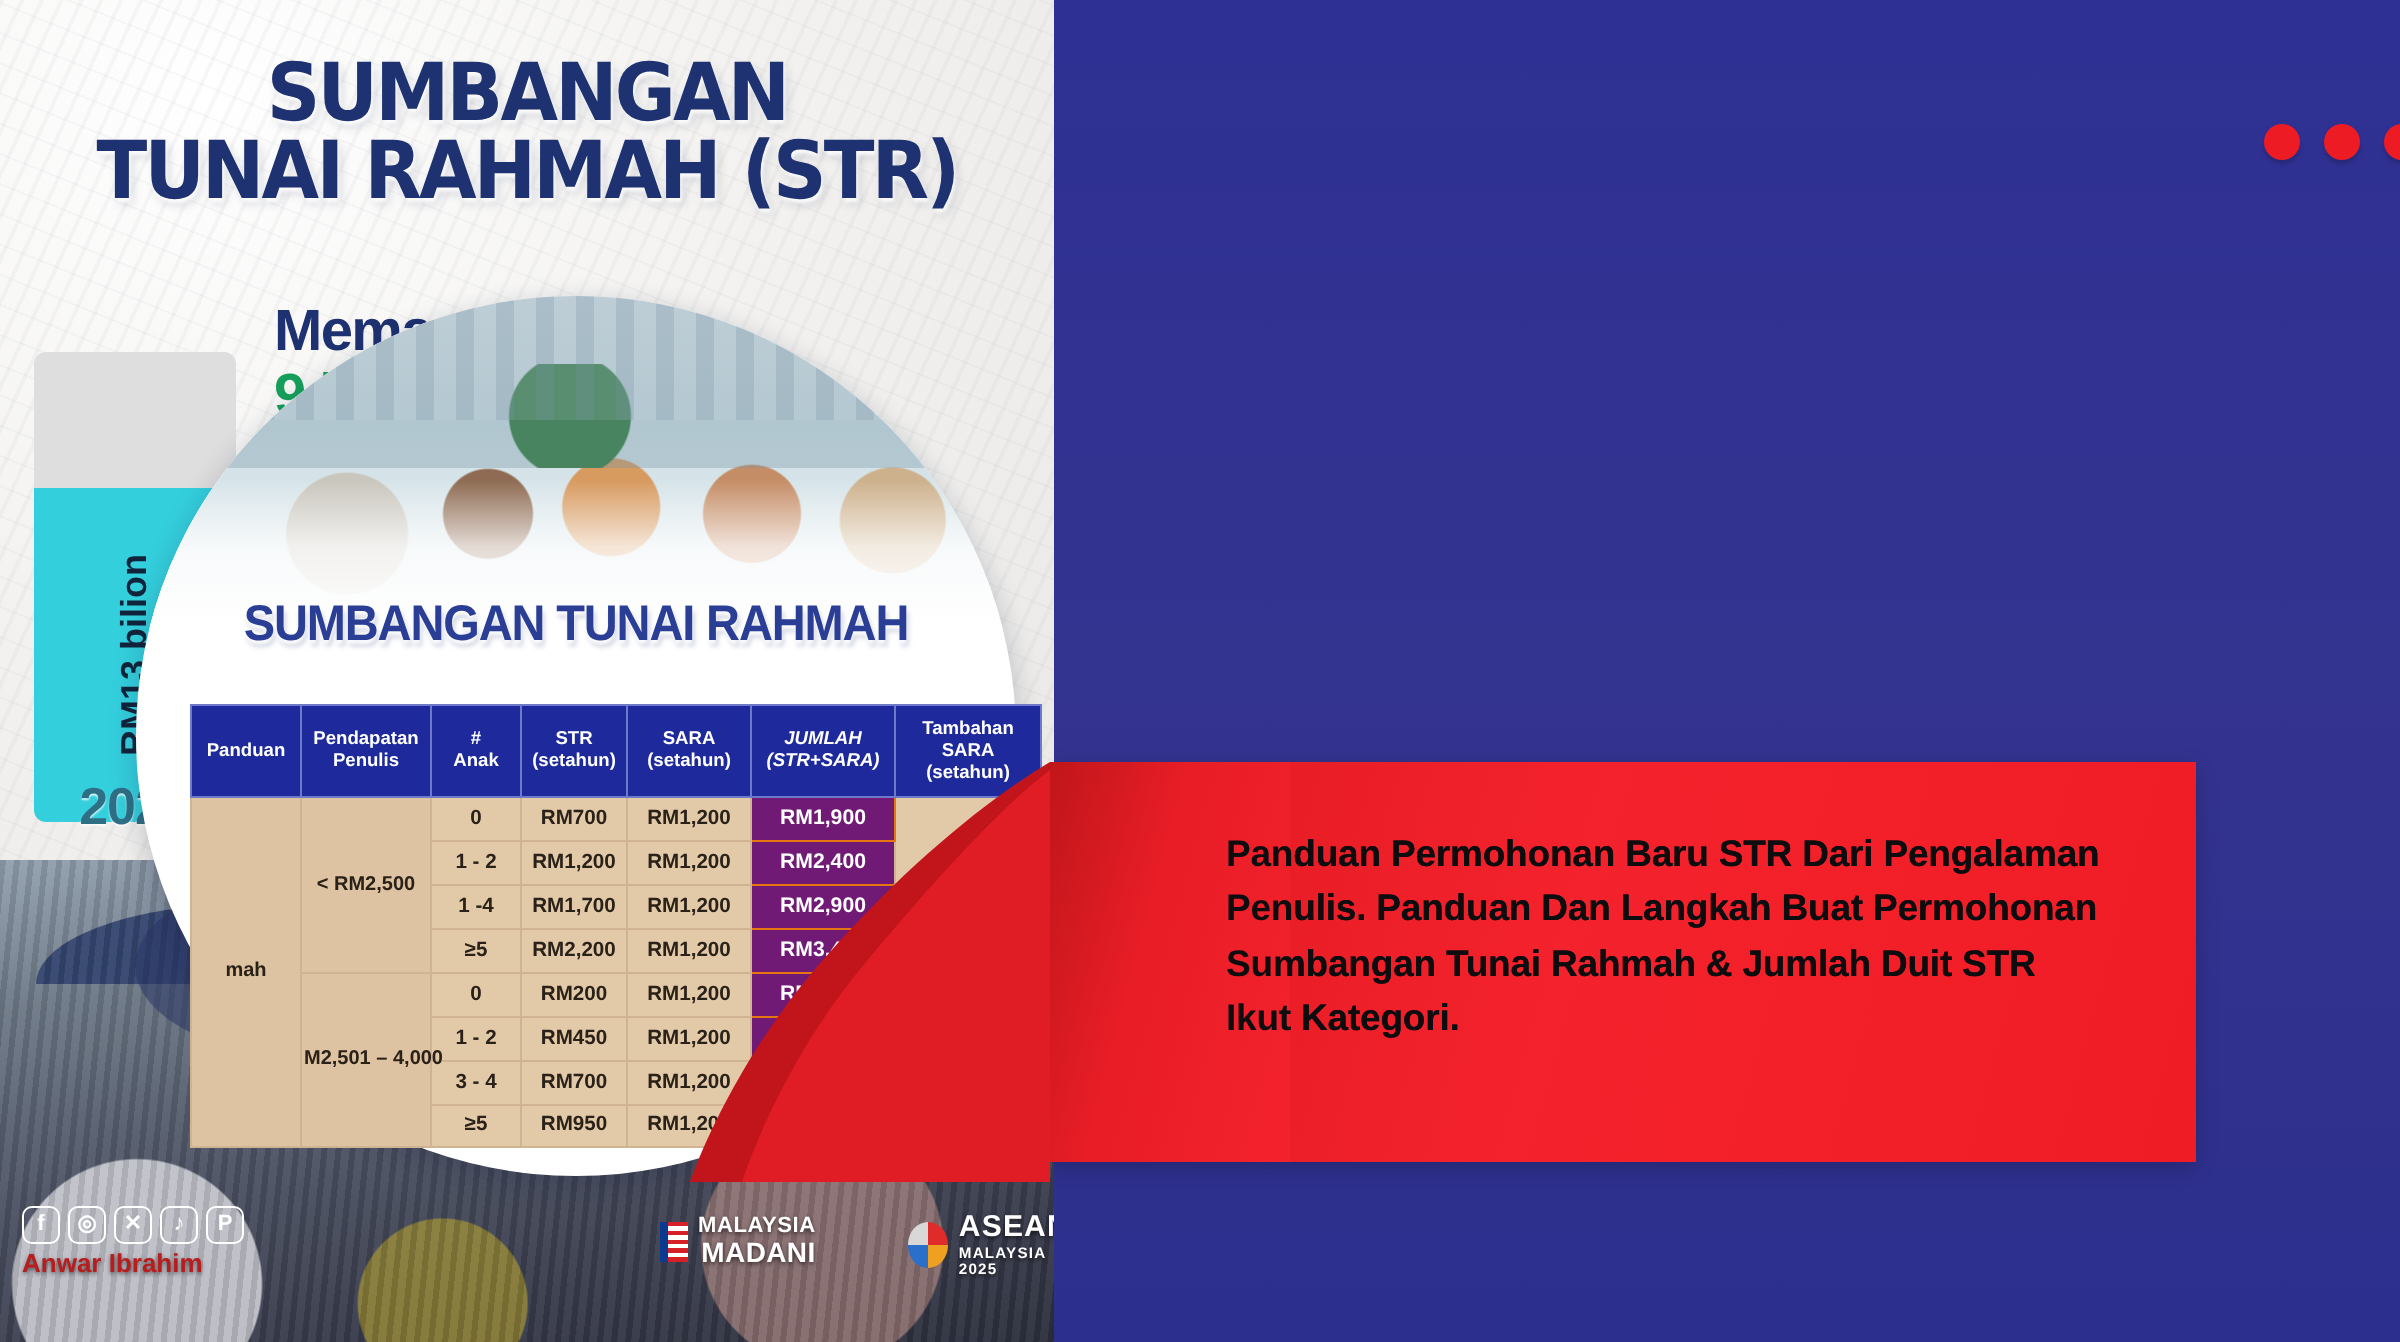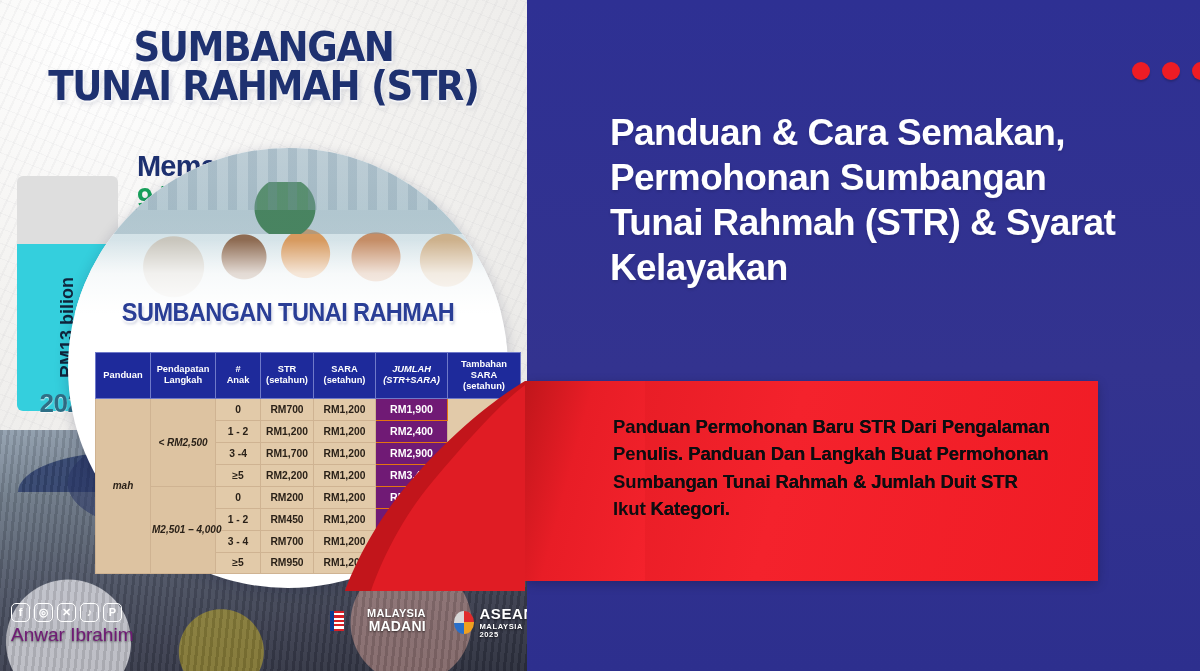--- a/index.html
+++ b/index.html
@@ -143,48 +143,48 @@
   .tbl th{
     background:#1e2a9b; color:#ffffff; font-weight:bold; font-size:9.3px;
     line-height:1.18; padding:6px 1px; text-align:center; vertical-align:middle;
     border:1px solid #6f79c9;
   }
   .tbl td{
     background:#e2caa9; color:#2a2118; font-size:10.3px; font-weight:bold;
     text-align:center; padding:4.5px 1px; border:1px solid #cfb392;
     white-space:nowrap;
   }
-  .tbl td.cat{ background:#ddc3a1; font-size:10px;font-style:italic; }
+  .tbl td.cat{ background:#ddc3a1; font-size:10px; }
   .tbl td.jum{ background:#701a75; color:#ffffff; font-weight:bold; font-size:10.6px;
                border:1px solid #e4750f;}
   .tbl td.note{ background:#e2caa9; font-style:italic; font-weight:normal;
                 font-size:9.4px; line-height:1.35; color:#3a2d1f; white-space:normal;}
   .c0{width:55px;} .c1{width:65px;} .c2{width:45px;} .c3{width:53px;}
   .c4{width:62px;} .c5{width:72px;font-style:italic;} .c6{width:73px;}
 
   
   .red-clip{
     position:absolute; left:525px; top:381px; width:120px; height:200px;
     background:linear-gradient(105deg,#c0161b 0%,#e81d26 40%,#f4222c 100%);
   }
 
   
   .socials{ position:absolute; left:11px; top:603px; display:flex; gap:4px; }
   .sicon{ width:19px;height:19px;border-radius:5px;border:1.6px solid #ffffff;
           display:flex;align-items:center;justify-content:center;
           color:#ffffff;font-size:11px;font-weight:bold; line-height:1;}
-  .handle{ position:absolute; left:11px; top:624px; color:#701a75;
-           font-weight:normal; font-size:19px; text-shadow:0 1px 2px rgba(0,0,0,.55);}
+  .handle{ position:absolute; left:11px; top:624px; color:#b91c1c;
+           font-weight:bold; font-size:13px; text-shadow:0 1px 2px rgba(0,0,0,.55);}
 
   .madani{ position:absolute; left:330px; top:608px; display:flex; align-items:center; gap:5px;}
   .mflag{ width:14px;height:20px;
     background:repeating-linear-gradient(180deg,#d61f26 0 2.2px,#ffffff 2.2px 4.4px);
     border-left:4px solid #0a3a8f; }
   .mtxt{ color:#ffffff; font-weight:bold; font-size:11px; line-height:1.0;
-         letter-spacing:.3px; text-shadow:0 1px 2px rgba(0,0,0,.6);margin-left:18px;}
+         letter-spacing:.3px; text-shadow:0 1px 2px rgba(0,0,0,.6);}
   .mtxt b{ display:block; font-size:14px; letter-spacing:.2px;text-align:right;}
 
   .asean{ position:absolute; left:430px; top:606px; display:flex; align-items:center; gap:5px;margin-left:24px;}
   .aring{ width:23px;height:23px;border-radius:50%;
     background:conic-gradient(#e02b2b 0 25%,#f0a020 25% 50%,#2a6fc9 50% 75%,#d8d8d8 75% 100%);}
   .atxt{ color:#ffffff; font-weight:bold; font-size:15px; line-height:1;
          letter-spacing:1px; text-shadow:0 1px 2px rgba(0,0,0,.6);}
   .atxt span{ display:block; font-size:7.6px; letter-spacing:.6px; margin-top:2px;}
 </style>
 </head>
@@ -195,21 +195,20 @@
   <div class="right-panel">
     <div class="dots-row">
       <span class="dot"></span>
       <span class="dot"></span>
       <span class="dot"></span>
 
     </div>
 
   </div>
 
-  <h1 class="headline">Panduan &amp; Cara Semakan, Permohonan Sumbangan Tunai Rahmah (STR) &amp; Syarat Kelayakan</h1>
 
   <div class="red-block"></div>
   <p class="sub-copy">Panduan Permohonan Baru STR Dari Pengalaman Penulis. Panduan Dan Langkah Buat Permohonan Sumbangan Tunai Rahmah &amp; Jumlah Duit STR Ikut Kategori.</p>
 
   <div class="left-panel">
     <div class="paper"></div>
 
     <div class="poster-title">
       <span>SUMBANGAN</span>
       <span class="l2">TUNAI RAHMAH (STR)</span>
@@ -240,21 +239,21 @@
     </div>
 
     <table class="tbl">
       <thead>
         <tr>
           <th class="c0">
             <span>Panduan</span>
           </th>
           <th class="c1">
             <span>Pendapatan</span><br>
-            <span>Langkah</span>
+            <span>Penulis</span>
           </th>
           <th class="c2">
             <span>#</span><br>
             <span>Anak</span>
           </th>
           <th class="c3">
             <span>STR</span><br>
             <span>(setahun)</span>
           </th>
           <th class="c4">
@@ -282,21 +281,21 @@
           <td class="jum">RM1,900</td>
           <td class="note" rowspan="8">tambahan sekiranya kategori miskin miskin t e-k</td>
         </tr>
         <tr>
           <td>1 - 2</td>
           <td>RM1,200</td>
           <td>RM1,200</td>
           <td class="jum">RM2,400</td>
         </tr>
         <tr>
-          <td>3 -4</td>
+          <td>1 -4</td>
           <td>RM1,700</td>
           <td>RM1,200</td>
           <td class="jum">RM2,900</td>
         </tr>
         <tr>
           <td>≥5</td>
           <td>RM2,200</td>
           <td>RM1,200</td>
           <td class="jum">RM3,400</td>
         </tr>

